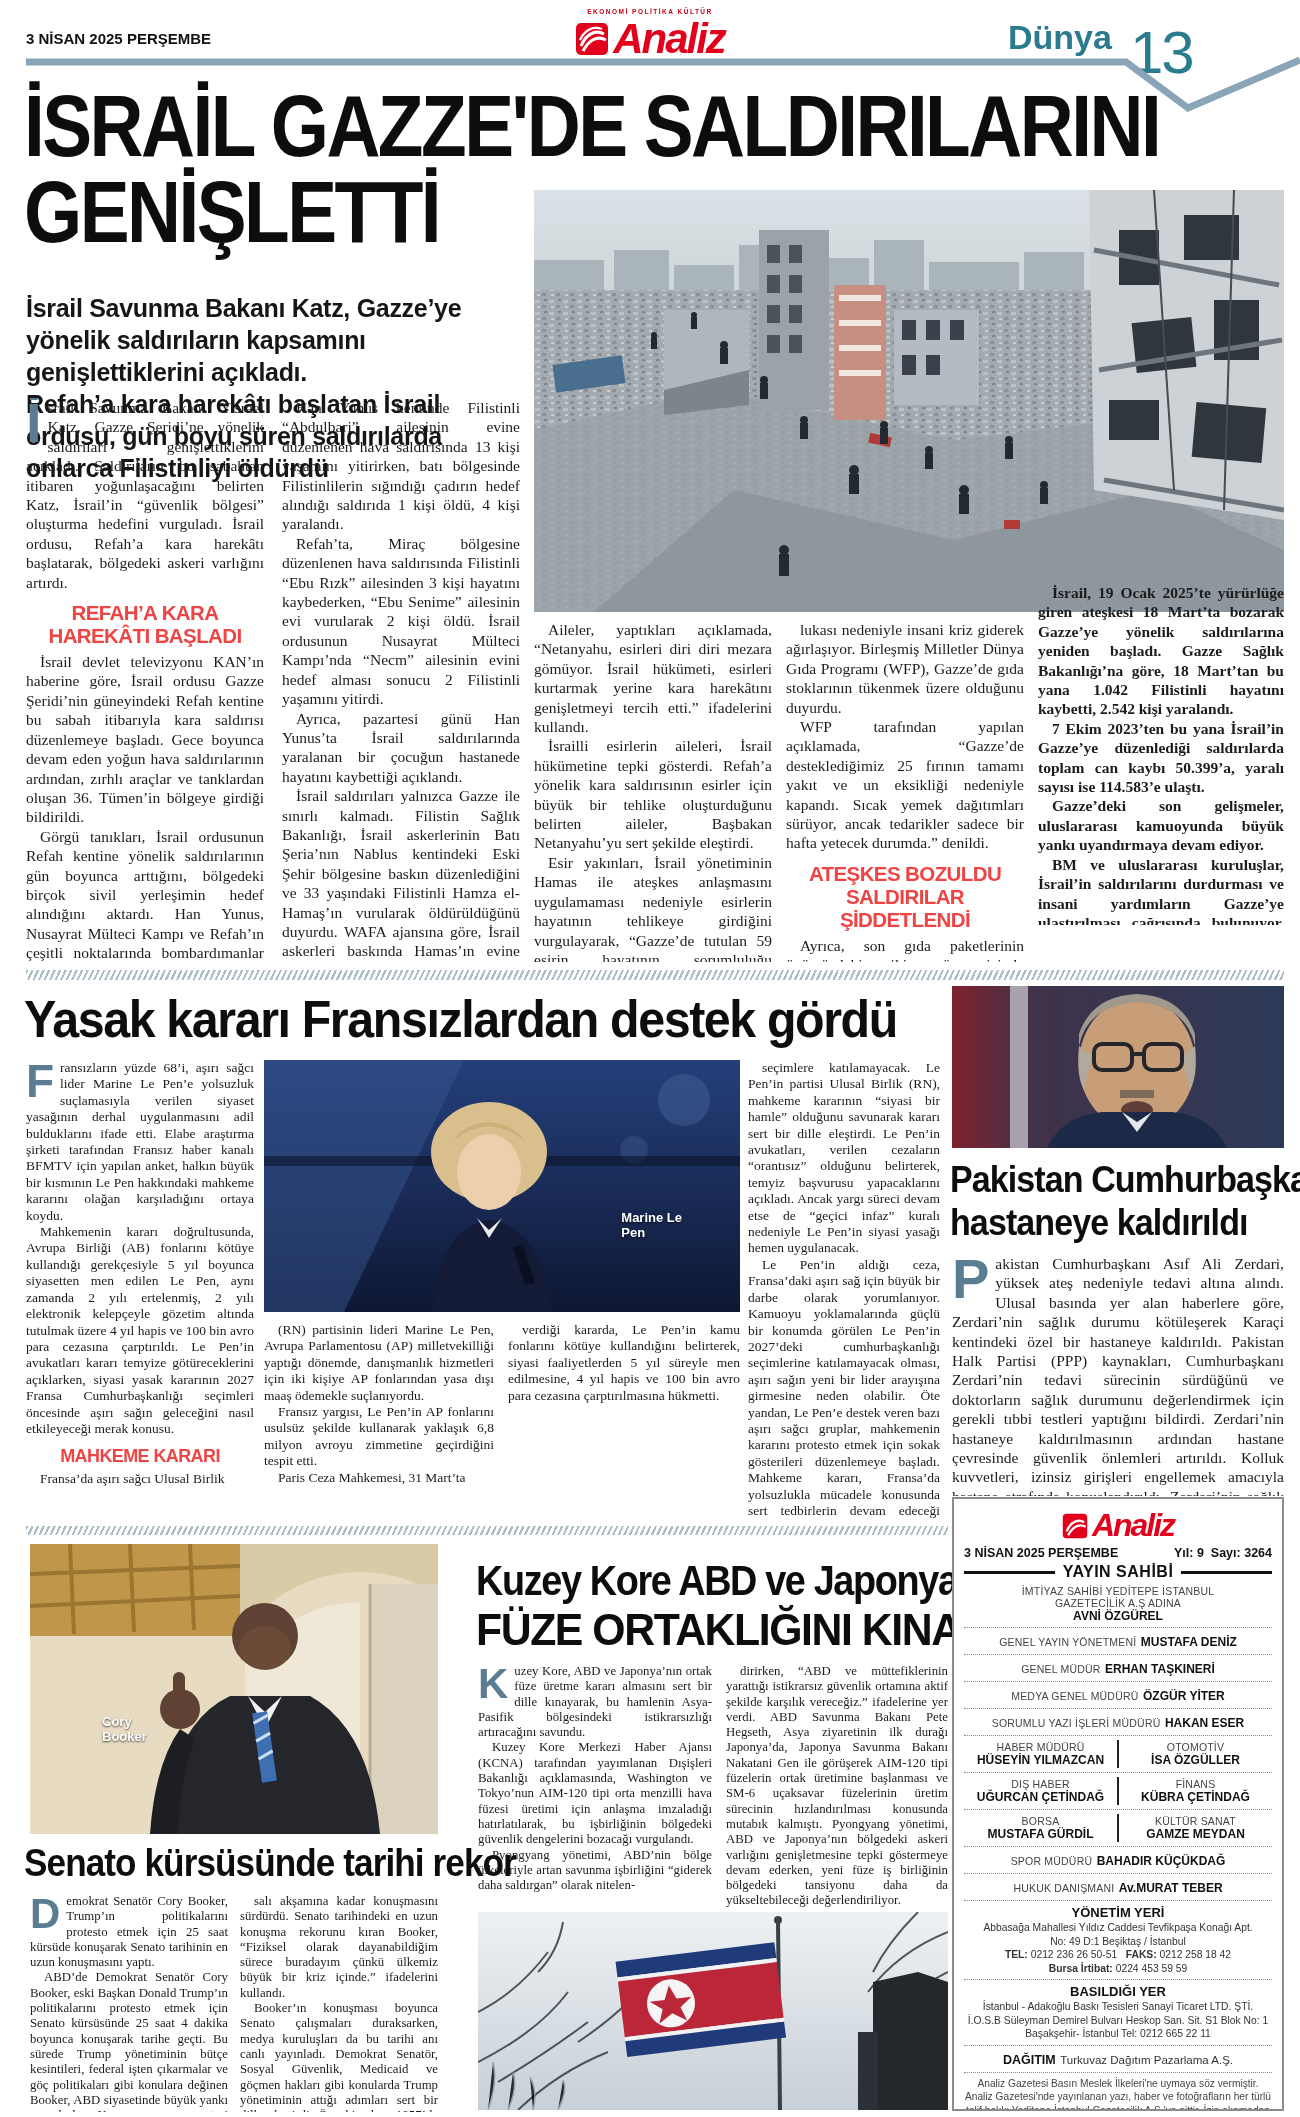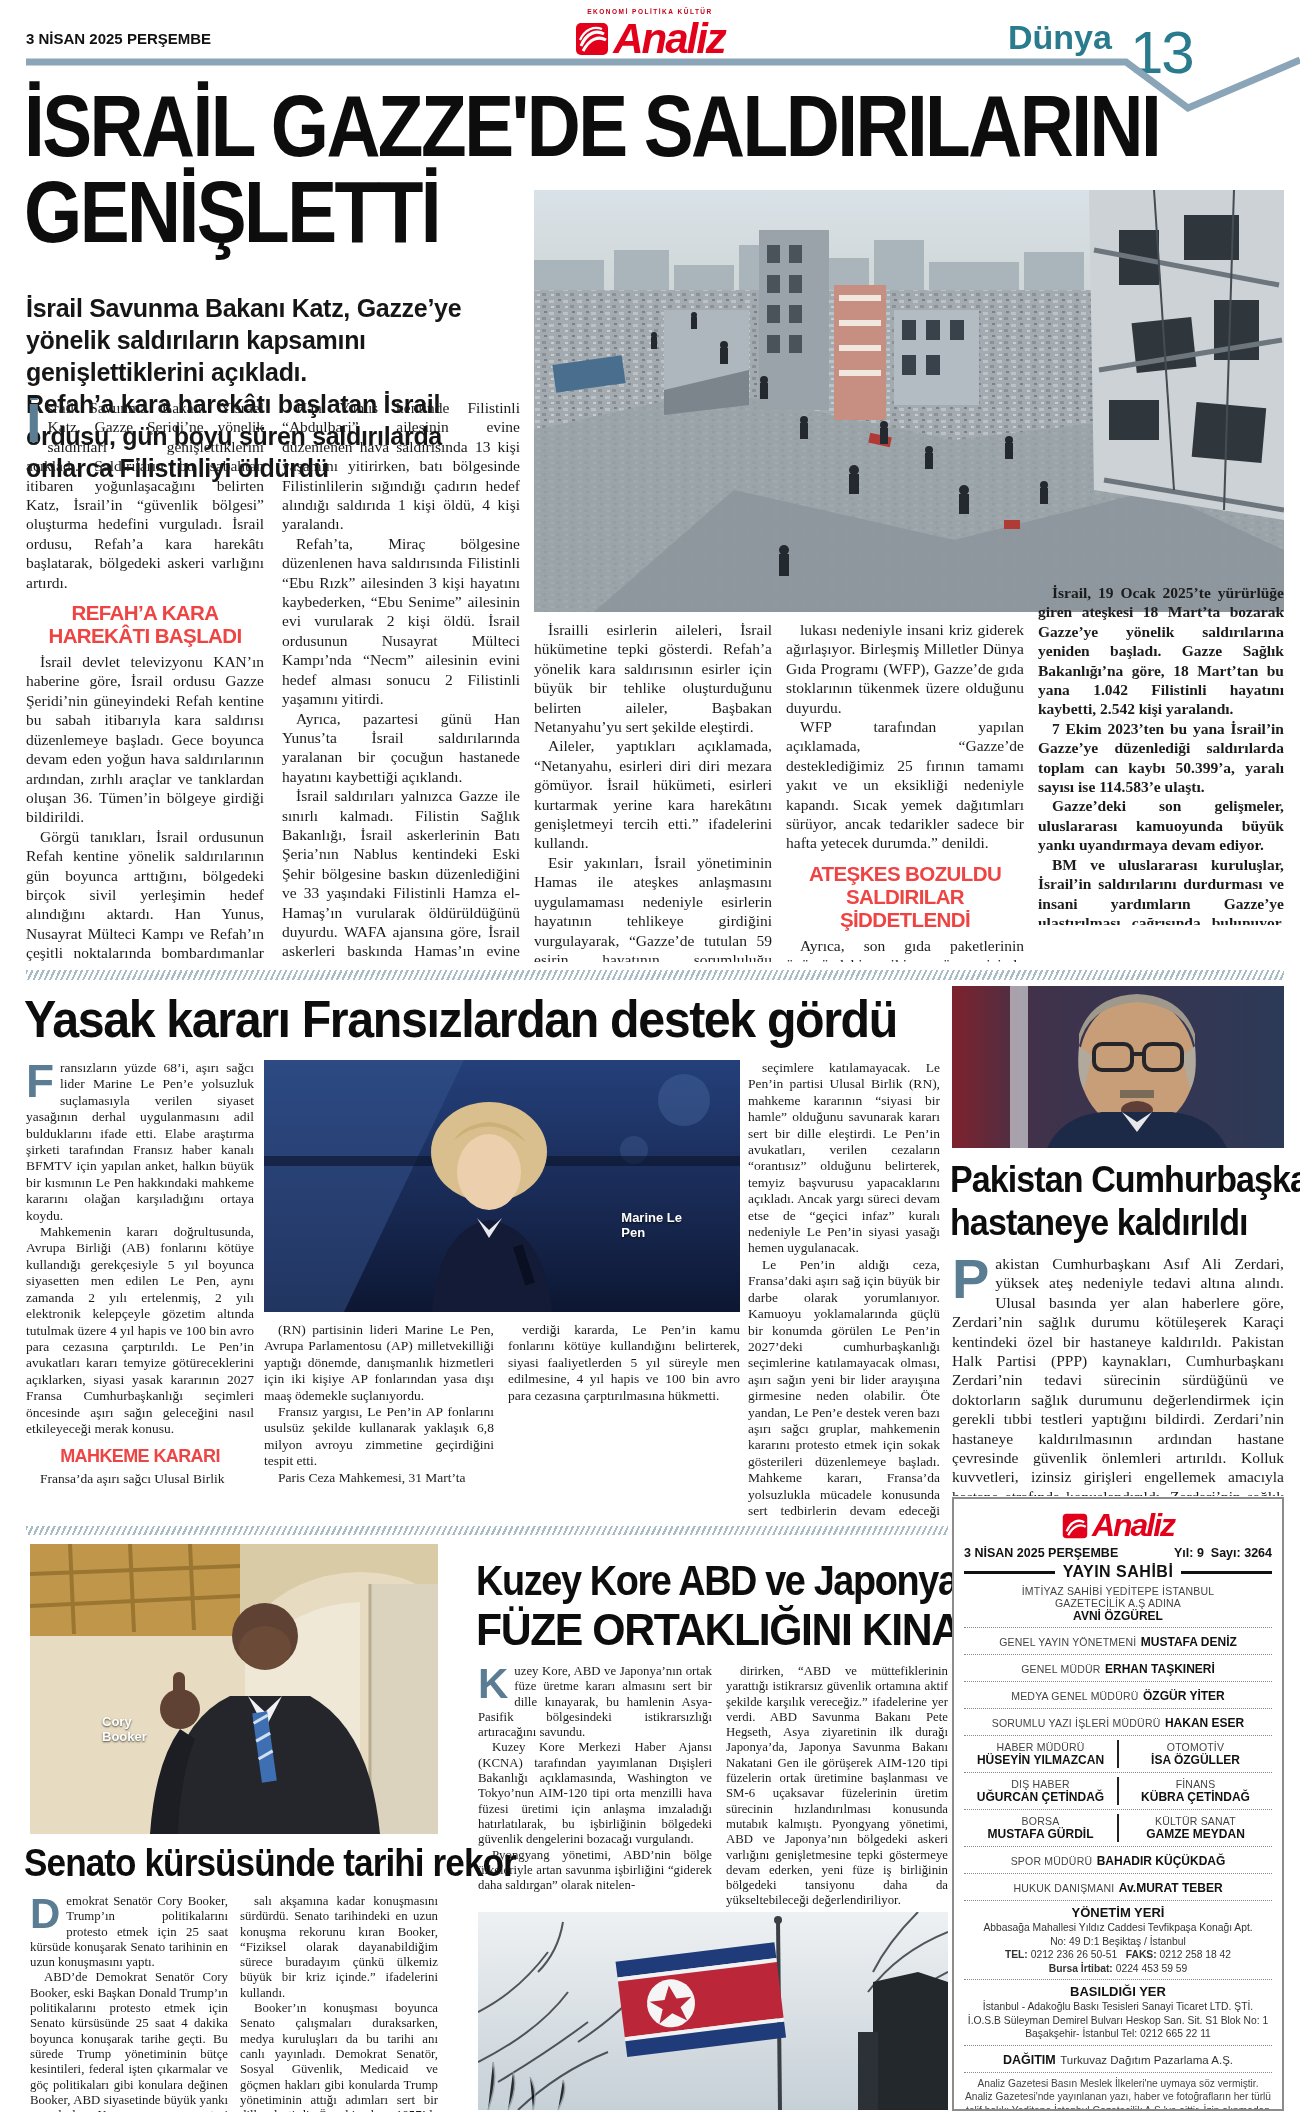--- a/index.html
+++ b/index.html
@@ -250,22 +250,22 @@
       <p class="body-p">İsrail devlet televizyonu KAN’ın haberine göre, İsrail ordusu Gazze Şeridi’nin güneyindeki Refah kentine bu sabah itibarıyla kara saldırısı düzenlemeye başladı. Gece boyunca devam eden yoğun hava saldırılarının ardından, zırhlı araçlar ve tanklardan oluşan 36. Tümen’in bölgeye girdiği bildirildi.</p>
       <p class="body-p">Görgü tanıkları, İsrail ordusunun Refah kentine yönelik saldırılarının gün boyunca arttığını, bölgedeki birçok sivil yerleşimin hedef alındığını aktardı. Han Yunus, Nusayrat Mülteci Kampı ve Refah’ın çeşitli noktalarında bombardımanlar gerçekleşti.</p>
     </div>
   <div class="col fmain" style="left:282px;top:398px;width:238px;height:564px;">
       <p class="body-p">Han Yunus kentinde Filistinli “Abdulbari” ailesinin evine düzenlenen hava saldırısında 13 kişi yaşamını yitirirken, batı bölgesinde Filistinlilerin sığındığı çadırın hedef alındığı saldırıda 1 kişi öldü, 4 kişi yaralandı.</p>
       <p class="body-p">Refah’ta, Miraç bölgesine düzenlenen hava saldırısında Filistinli “Ebu Rızk” ailesinden 3 kişi hayatını kaybederken, “Ebu Senime” ailesinin evi vurularak 2 kişi öldü. İsrail ordusunun Nusayrat Mülteci Kampı’nda “Necm” ailesinin evini hedef alması sonucu 2 Filistinli yaşamını yitirdi.</p>
       <p class="body-p">Ayrıca, pazartesi günü Han Yunus’ta İsrail saldırılarında yaralanan bir çocuğun hastanede hayatını kaybettiği açıklandı.</p>
       <p class="body-p">İsrail saldırıları yalnızca Gazze ile sınırlı kalmadı. Filistin Sağlık Bakanlığı, İsrail askerlerinin Batı Şeria’nın Nablus kentindeki Eski Şehir bölgesine baskın düzenlediğini ve 33 yaşındaki Filistinli Hamza el-Hamaş’ın vurularak öldürüldüğünü duyurdu. WAFA ajansına göre, İsrail askerleri baskında Hamas’ın evine zorla girerek yakın mesafeden ateş açtı. Aynı baskında üç Filistinli daha gözaltına alındı.</p>
     </div>
   <div class="col fmain" style="left:534px;top:620px;width:238px;height:342px;">
+      <p class="body-p">Aileler, yaptıkları açıklamada, “Netanyahu, esirleri diri diri mezara gömüyor. İsrail hükümeti, esirleri kurtarmak yerine kara harekâtını genişletmeyi tercih etti.” ifadelerini kullandı.</p>
       <p class="body-p">İsrailli esirlerin aileleri, İsrail hükümetine tepki gösterdi. Refah’a yönelik kara saldırısının esirler için büyük bir tehlike oluşturduğunu belirten aileler, Başbakan Netanyahu’yu sert şekilde eleştirdi.</p>
-      <p class="body-p">Aileler, yaptıkları açıklamada, “Netanyahu, esirleri diri diri mezara gömüyor. İsrail hükümeti, esirleri kurtarmak yerine kara harekâtını genişletmeyi tercih etti.” ifadelerini kullandı.</p>
       <p class="body-p">Esir yakınları, İsrail yönetiminin Hamas ile ateşkes anlaşmasını uygulamaması nedeniyle esirlerin hayatının tehlikeye girdiğini vurgulayarak, “Gazze’de tutulan 59 esirin hayatının sorumluluğu hükümetin omuzlarındadır.” dedi.</p>
     </div>
   <div class="col fmain" style="left:786px;top:620px;width:238px;height:342px;">
       <p class="body-p">lukası nedeniyle insani kriz giderek ağırlaşıyor. Birleşmiş Milletler Dünya Gıda Programı (WFP), Gazze’de gıda stoklarının tükenmek üzere olduğunu duyurdu.</p>
       <p class="body-p">WFP tarafından yapılan açıklamada, “Gazze’de desteklediğimiz 25 fırının tamamı yakıt ve un eksikliği nedeniyle kapandı. Sıcak yemek dağıtımları sürüyor, ancak tedarikler sadece bir hafta yetecek durumda.” denildi.</p>
       <h3 class="col-subhead">ATEŞKES BOZULDU SALDIRILAR ŞİDDETLENDİ</h3>
       <p class="body-p">Ayrıca, son gıda paketlerinin önümüzdeki iki gün içinde dağıtılacağı belirtilerek, İsrail’in insani yardımlara izin vermemesi nedeniyle milyonlarca insanın açlık riskiyle karşı karşıya olduğu vurgulandı.</p>
     </div>
   <div class="col fmain" style="left:1038px;top:583px;width:246px;height:342px;font-weight:bold;">
       <p class="body-p">İsrail, 19 Ocak 2025’te yürürlüğe giren ateşkesi 18 Mart’ta bozarak Gazze’ye yönelik saldırılarına yeniden başladı. Gazze Sağlık Bakanlığı’na göre, 18 Mart’tan bu yana 1.042 Filistinli hayatını kaybetti, 2.542 kişi yaralandı.</p>

